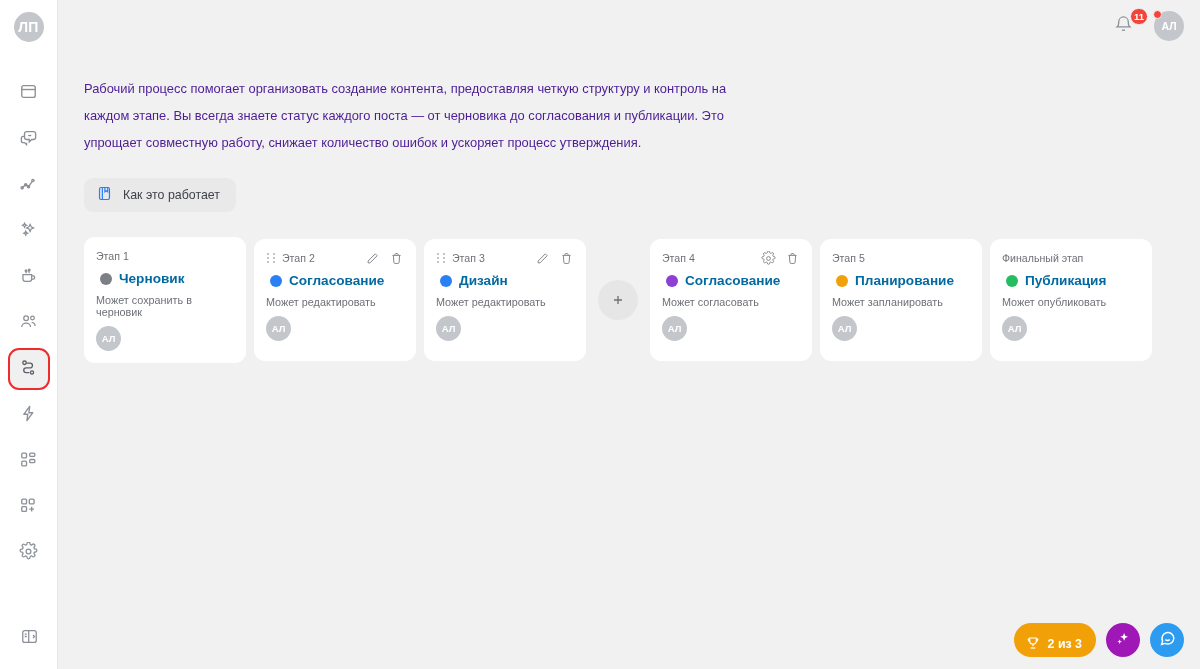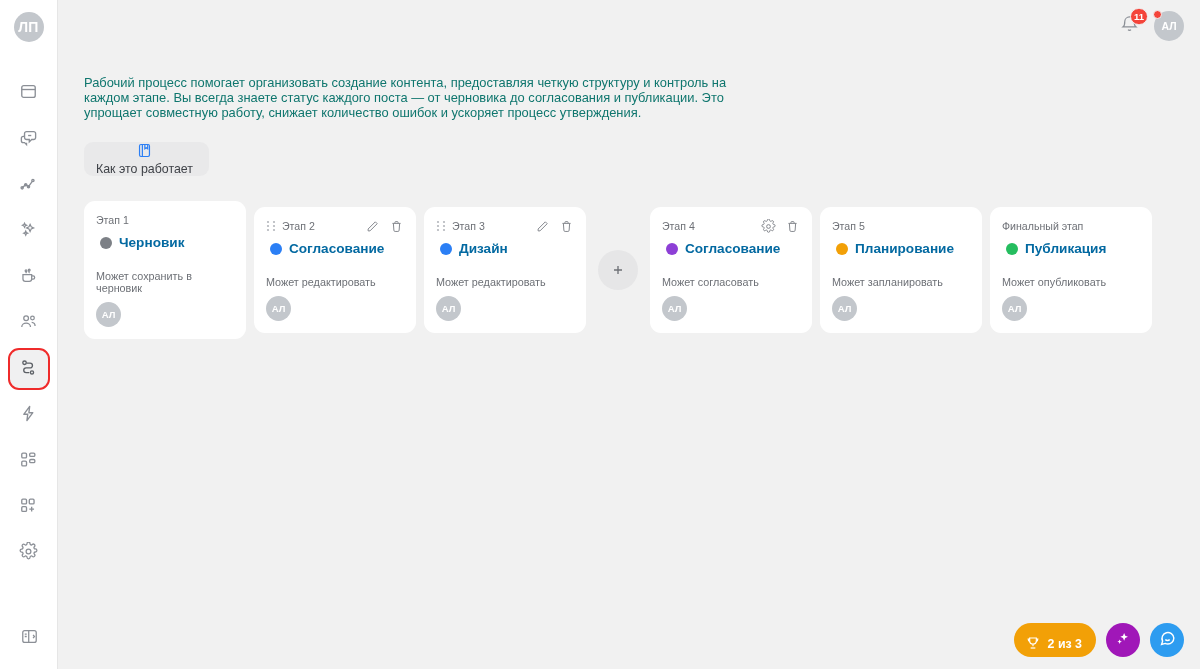--- a/index.html
+++ b/index.html
@@ -39,21 +39,21 @@
   .side-bottom { position: absolute; bottom: 12px; left: 10px; }
   .side-bottom .side-item { margin-bottom: 0; }
 
   
   .main { flex: 1 1 auto; position: relative; height: 669px; background: #f1f1f1; }
 
   .topbar {
     position: absolute; top: 0; right: 0; height: 52px;
     display: flex; align-items: center; gap: 10px; padding-right: 16px;
   }
-  .bell-wrap { position: relative; width: 30px; height: 30px; display: flex; align-items: center; justify-content: center; cursor: pointer; color: #8b8f96; }
+  .bell-wrap { position: relative; width: 30px; height: 30px; display: flex; align-items: center; justify-content: flex-start; cursor: pointer; color: #8b8f96; }
   .bell-badge {
     position: absolute; top: -3px; right: -4px;
     min-width: 17px; height: 17px; padding: 0 3px;
     border-radius: 9px; background: #f4443a; color: #fff;
     font-size: 9.5px; font-weight: 700;
     display: flex; align-items: center; justify-content: center;
     border: 1.5px solid #f1f1f1;
   }
   .top-avatar-wrap { position: relative; }
   .top-avatar {
@@ -66,30 +66,29 @@
     width: 9px; height: 9px; border-radius: 50%;
     background: #f4443a; border: 1.5px solid #f1f1f1;
   }
 
   .content { padding: 62px 0 0 26px; }
   .page-title {
     font-size: 22.5px; font-weight: 700; color: #1f2124; letter-spacing: -.2px;
   }
   .page-desc {
     margin-top: 13px; max-width: 650px;
-    font-size: 12.9px; line-height: 15px; color: #0f766e;
+    font-size: 12.9px; line-height: 27px; color: #4c1d95;
   }
   .how-btn {
     margin-top: 22px;
-    display: inline-flex; align-items: center; 
+    display: inline-flex; align-items: center; gap: 10px;
     height: 34px; padding: 0 16px 0 12px;
     background: #e9e9ea; border: none; border-radius: 9px;
     font-size: 12.4px; color: #3f4248; cursor: pointer;
     font-family: inherit;
-    flex-direction: column;
   }
 
   
   .stages {
     margin-top: 25px;
     display: flex; align-items: center;
   }
   .card {
     width: 162px; min-height: 122px;
     background: #ffffff; border-radius: 11px;
@@ -100,21 +99,21 @@
   }
   .card + .card { margin-left: 8px; }
   .card-head { display: flex; align-items: center; height: 16px; }
   .drag-handle { display: flex; margin-right: 6px; cursor: grab; }
   .card-label { font-size: 10.6px; color: #6d7076; }
   .card-actions { margin-left: auto; display: flex; align-items: center; gap: 9px; }
   .icon-btn { color: #85888e; cursor: pointer; display: flex; }
   .card-title { margin-top: 7px; display: flex; align-items: center; gap: 7px; padding-left: 4px; }
   .dot { width: 12px; height: 12px; border-radius: 50%; flex: 0 0 12px; }
   .card-title-text { font-size: 13.6px; font-weight: 700; color: #0369a1; }
-  .card-perm { margin-top: 20px; font-size: 10.8px; color: #6d7076; }
+  .card-perm { margin-top: 8px; font-size: 10.8px; color: #6d7076; }
   .card-avatar {
     margin-top: 8px;
     width: 25px; height: 25px; border-radius: 50%;
     background: #c3c7cc; color: #ffffff;
     font-size: 9.5px; font-weight: 700;
     display: flex; align-items: center; justify-content: center;
     cursor: pointer;
   }
 
   .add-stage {

